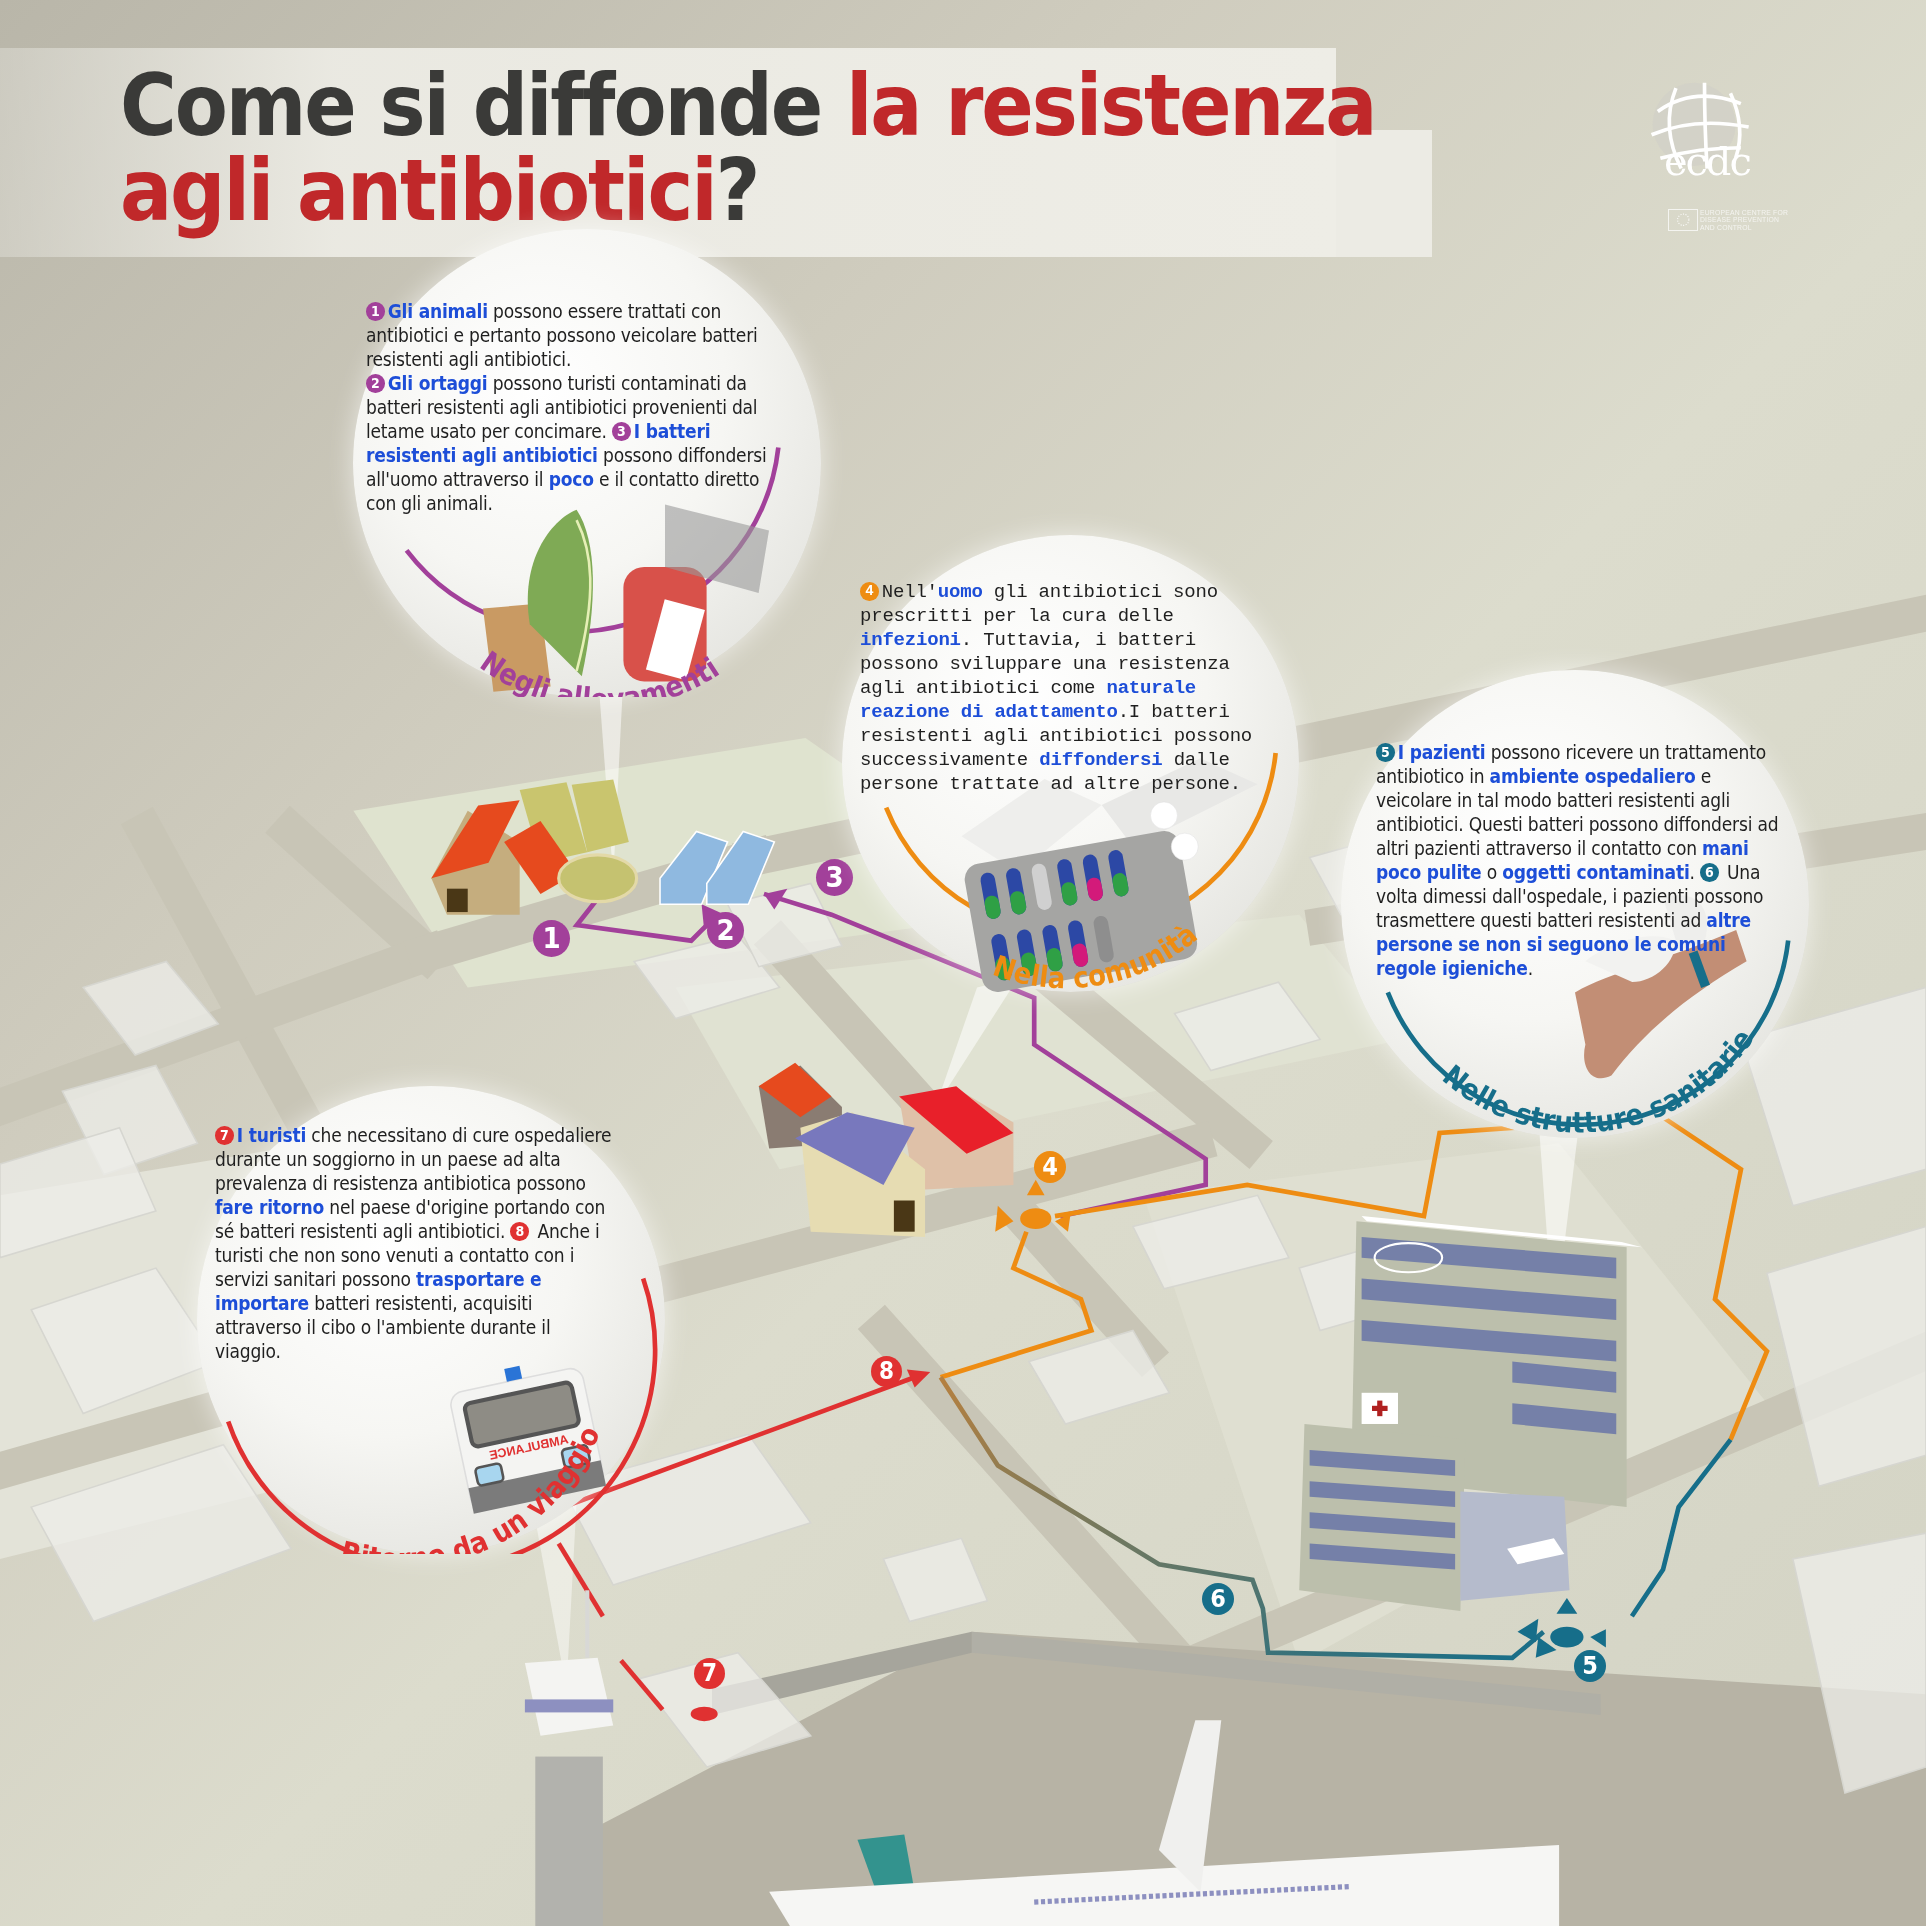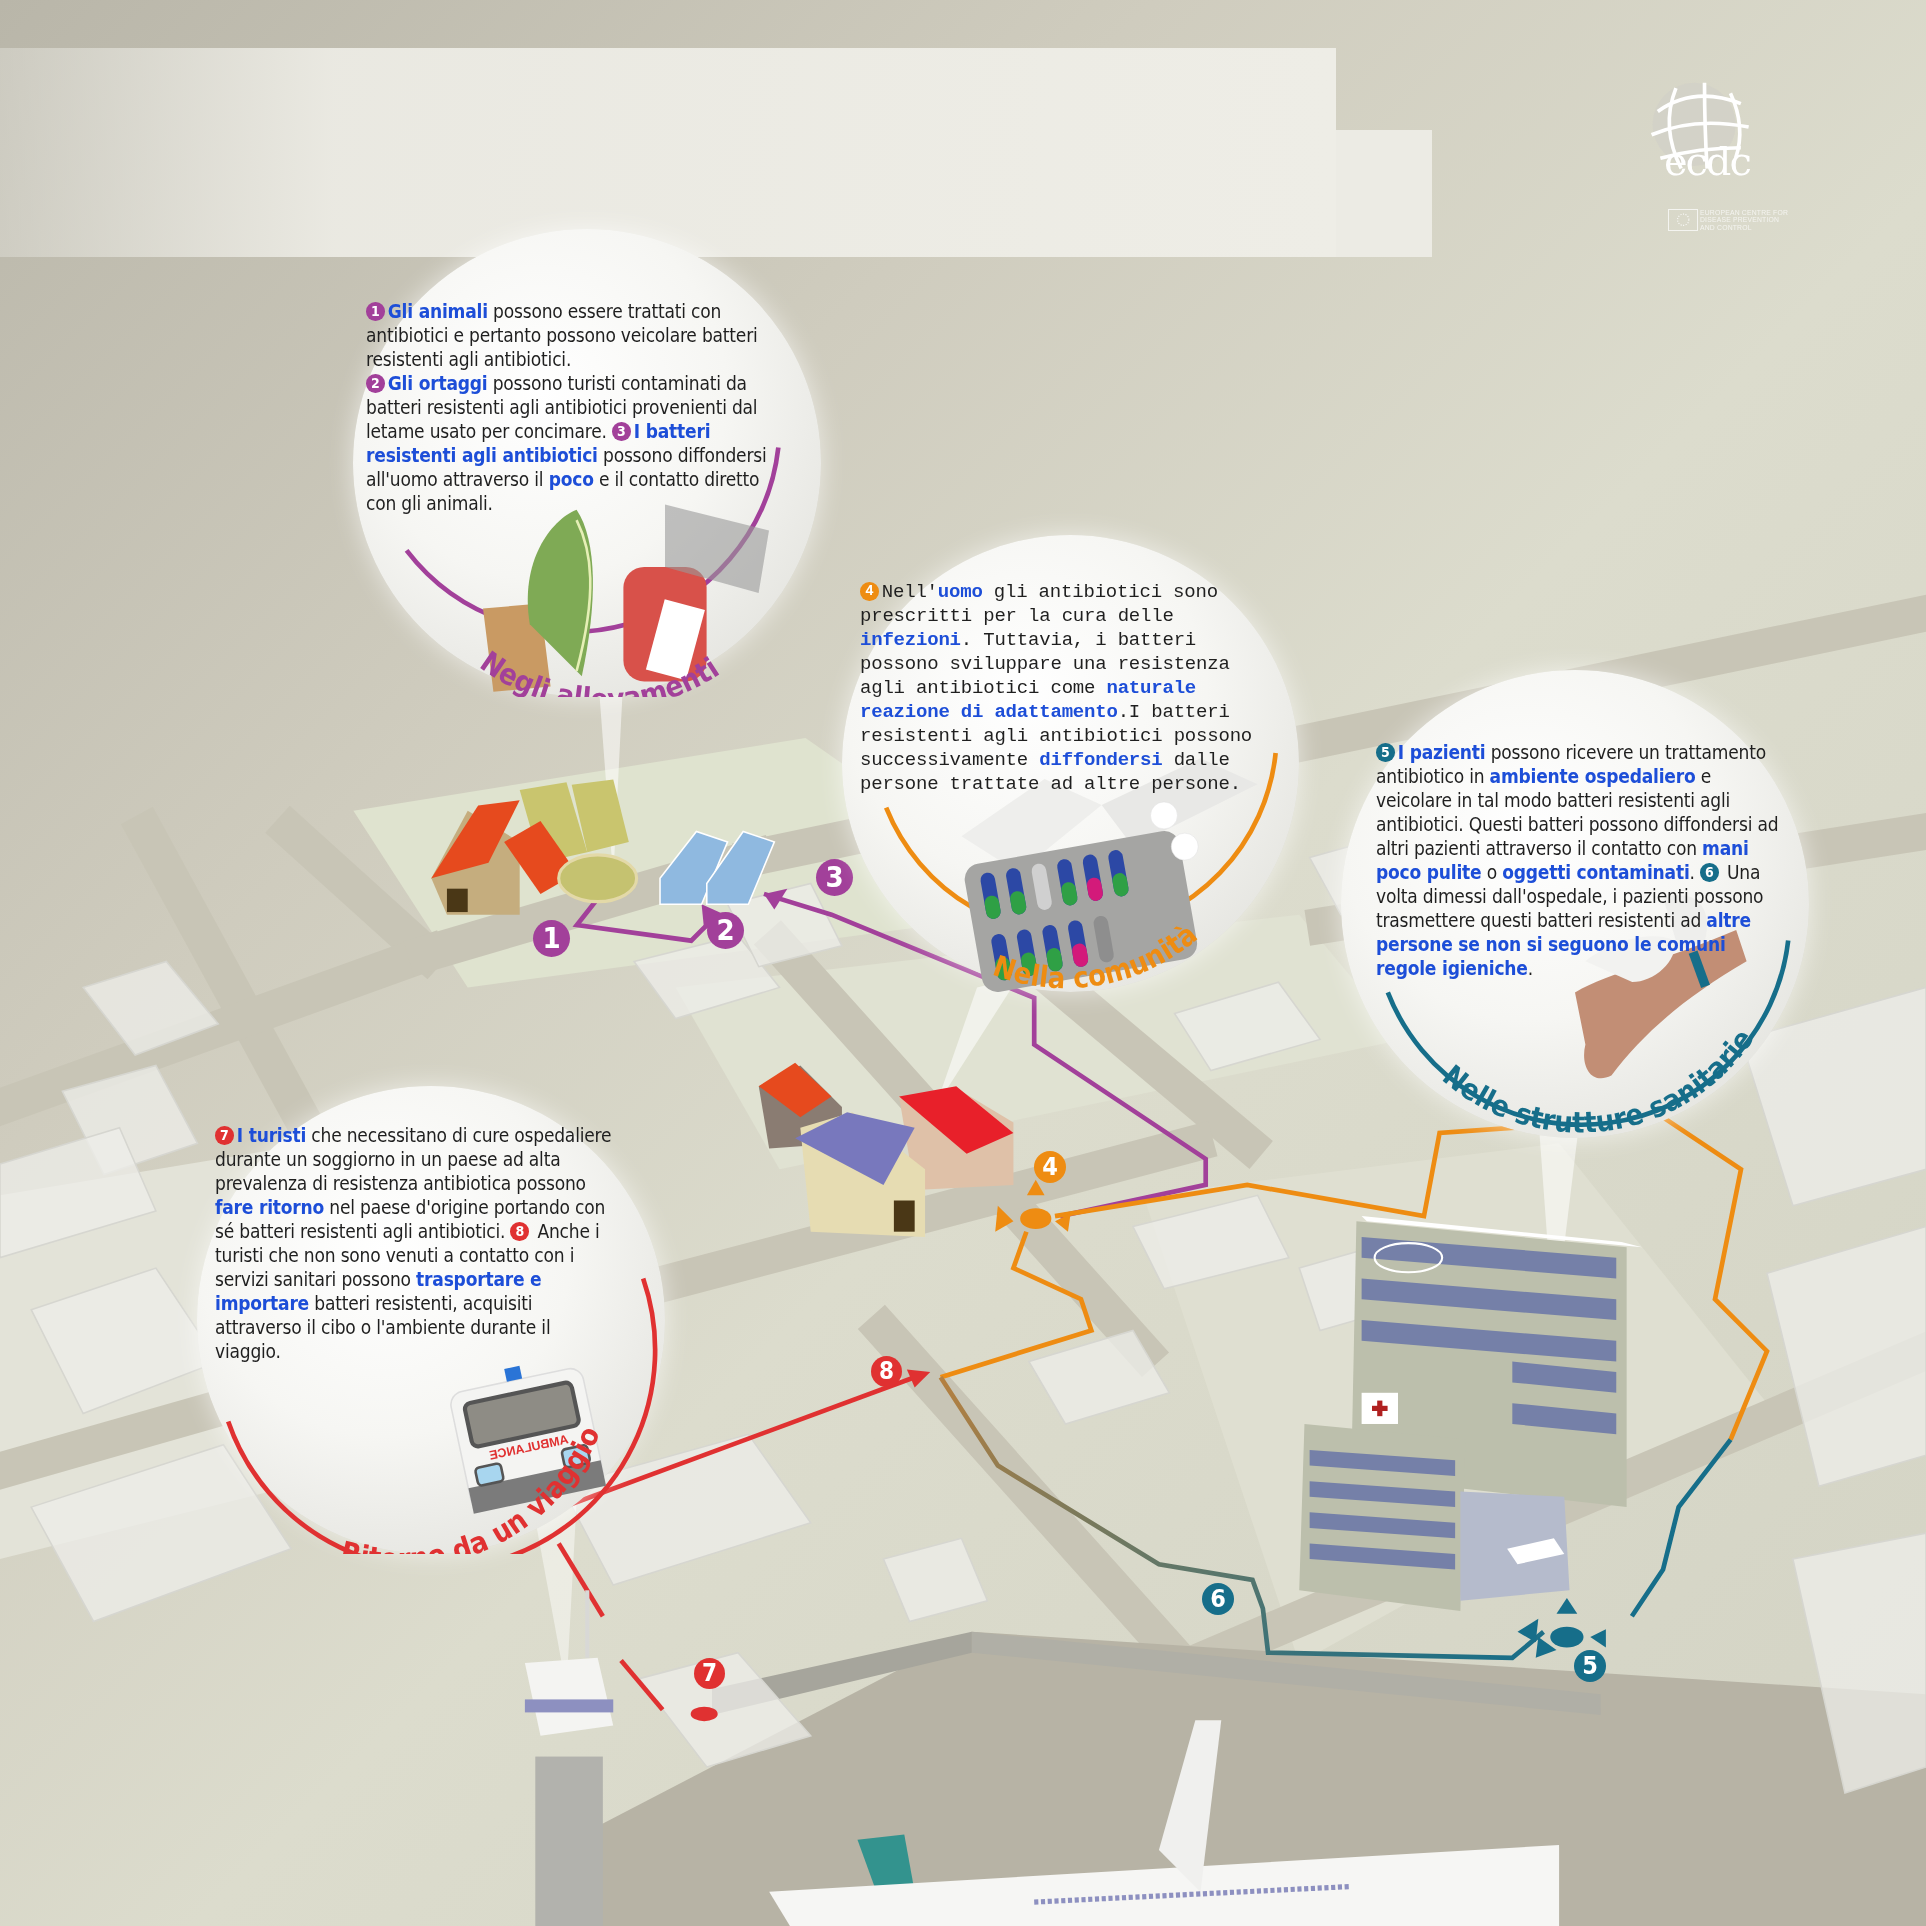--- a/index.html
+++ b/index.html
@@ -86,20 +86,24 @@
       <polygon points="3350,2000 3706,1900 3706,2250 3450,2320"></polygon>
       <polygon points="3400,2450 3706,2360 3706,2800 3500,2860"></polygon>
       <polygon points="3450,3000 3706,2950 3706,3400 3550,3450"></polygon>
       <polygon points="1230,3230 1420,3180 1560,3340 1360,3400"></polygon>
       <polygon points="1700,3000 1850,2960 1900,3080 1750,3120"></polygon>
     </g>
   </svg>
 
   <div class="title-panel"></div>
   <div class="title-panel-ext"></div>
+  <h1 class="title">
+    <span>Come si diffonde </span><span class="red">la resistenza</span>
+    <span class="l2"><span class="red">agli antibiotici</span><span>?</span></span>
+  </h1>
 
   <div class="logo">
     <svg width="135" height="104" style="position:absolute;left:5.2px;top:0" viewBox="0 0 260 200">
       <circle cx="110" cy="95" r="80" fill="#d2d0c8" fill-opacity=".7"></circle>
       <path d="M40,70 Q110,20 200,55" stroke="#fff" stroke-width="7" fill="none"></path>
       <path d="M28,115 Q110,80 215,100" stroke="#fff" stroke-width="7" fill="none"></path>
       <path d="M45,160 Q120,140 200,140" stroke="#fff" stroke-width="7" fill="none"></path>
       <path d="M75,25 Q45,100 85,180" stroke="#fff" stroke-width="7" fill="none"></path>
       <path d="M130,15 Q130,100 135,180" stroke="#fff" stroke-width="7" fill="none"></path>
       <path d="M180,35 Q210,100 190,160" stroke="#fff" stroke-width="7" fill="none"></path>

